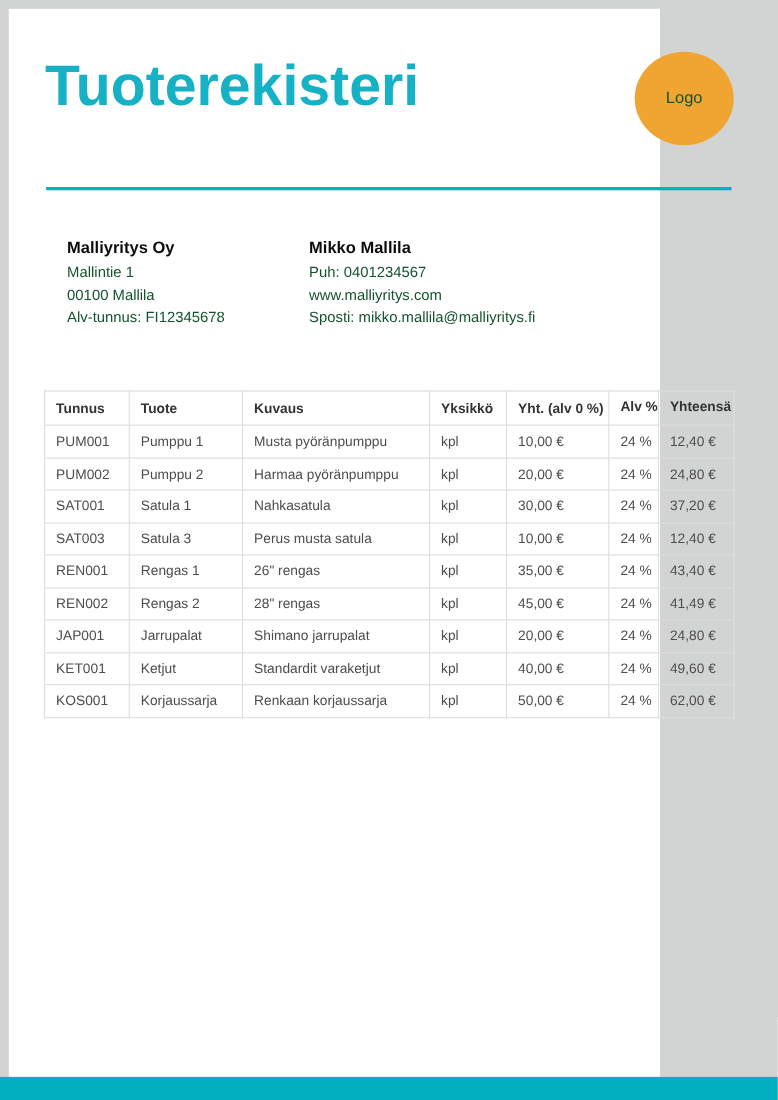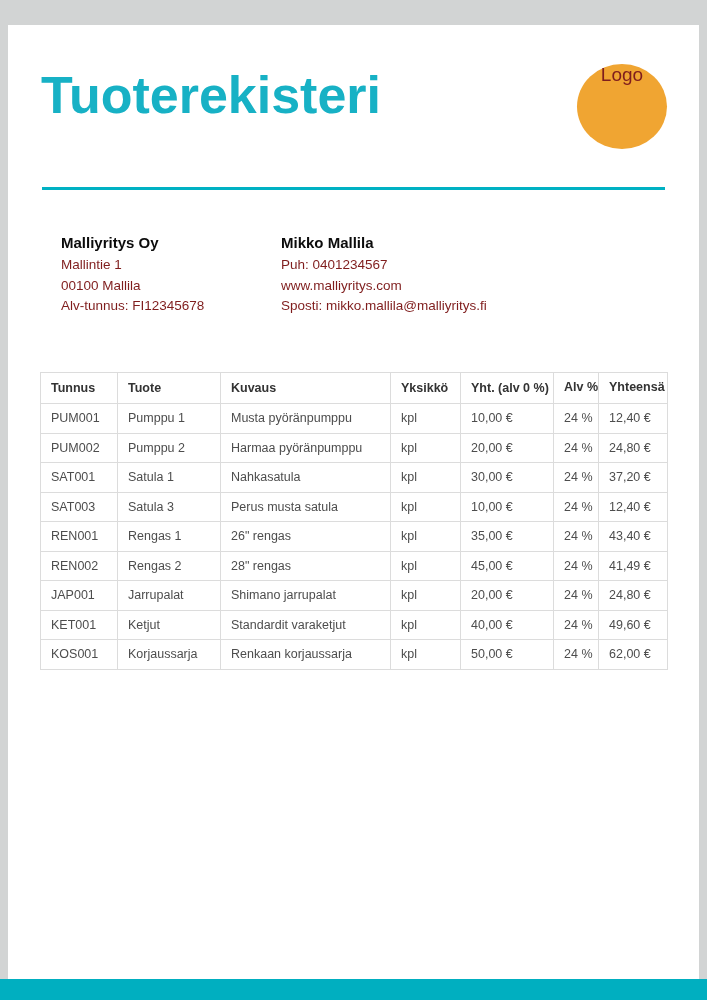--- a/index.html
+++ b/index.html
@@ -5,51 +5,50 @@
   * { margin:0; padding:0; box-sizing:border-box; }
   html,body { width:707px; height:1000px; }
   body {
     position:relative;
     background:#d2d4d4;
     font-family:"Liberation Sans", sans-serif;
     overflow:hidden;
   }
   .page {
     position:absolute; left:8px; top:8px;
-    width:691px; height:971px;
+    width:592px; height:971px;
     background:#ffffff;
-    margin-top:17px;
   }
   .doc-title {
     position:absolute; left:33px; top:40px;
     font-size:52px; font-weight:bold;
     letter-spacing:0px; line-height:60px;
     color:#17b1c5;
   }
   .logo-badge {
     position:absolute; left:569px; top:39px;
     width:90px; height:85px; border-radius:50%;
     background:#f0a532;
-    display:flex; align-items:flex-start; justify-content:center;
-    color:#7f1d1d; font-size:19px;
+    display:flex; align-items:center; justify-content:center;
+    color:#14532d; font-size:15px;
   }
   .rule {
     position:absolute; left:34px; top:162px;
     width:623px; height:3px;
     background:#00b1c3;
   }
   .info-block { position:absolute; top:208px; }
   .info-company { left:53px; }
   .info-contact { left:273px; }
   .info-name {
     font-size:15px; font-weight:bold; color:#0c0c0c;
     line-height:20px; margin-bottom:2px;
   }
   .info-line {
-    font-size:13.5px; color:#7f1d1d; line-height:20.5px;
+    font-size:13.5px; color:#14532d; line-height:20.5px;
   }
   table.product-table {
     position:absolute; left:32px; top:347px;
     width:627px;
     border-collapse:collapse; table-layout:fixed;
   }
   .product-table th, .product-table td {
     border:1px solid #dcdcdc;
     text-align:left;
     padding:0 4px 0 10px;

